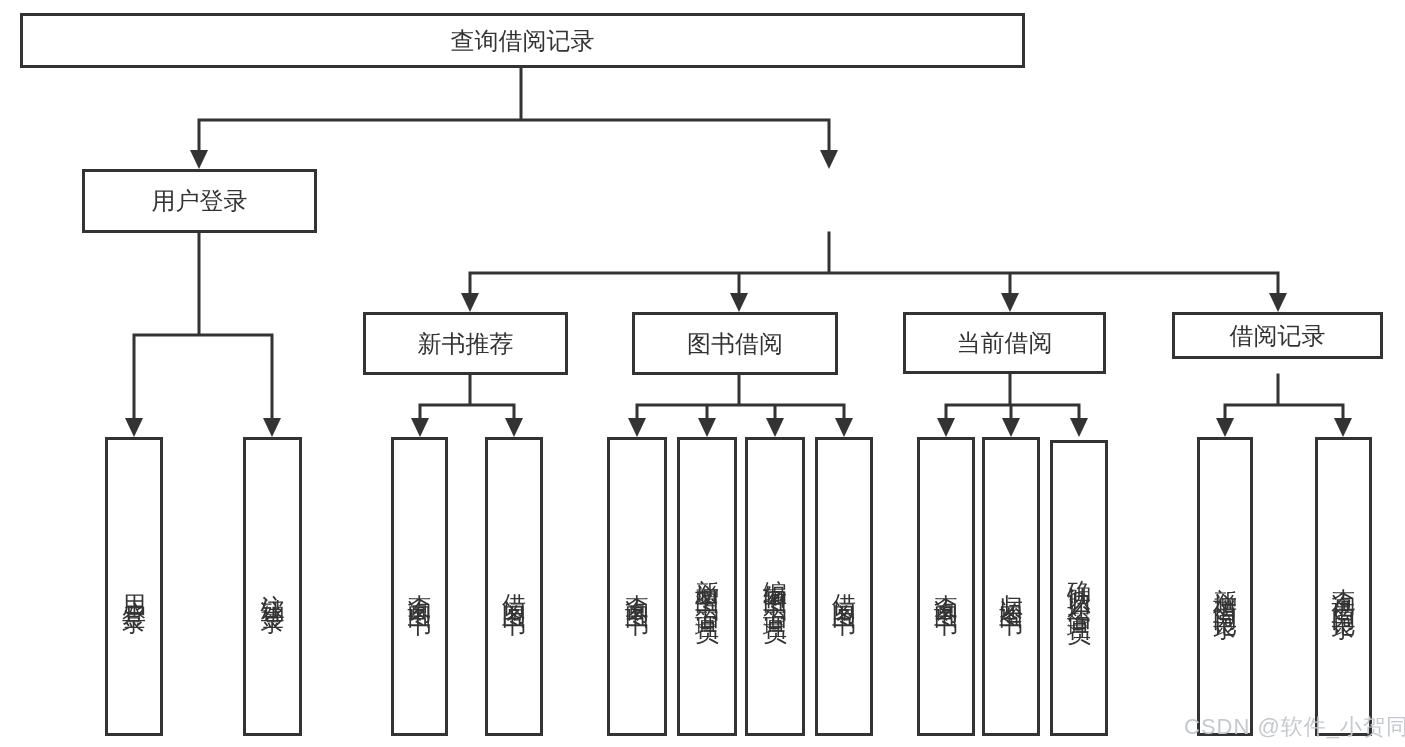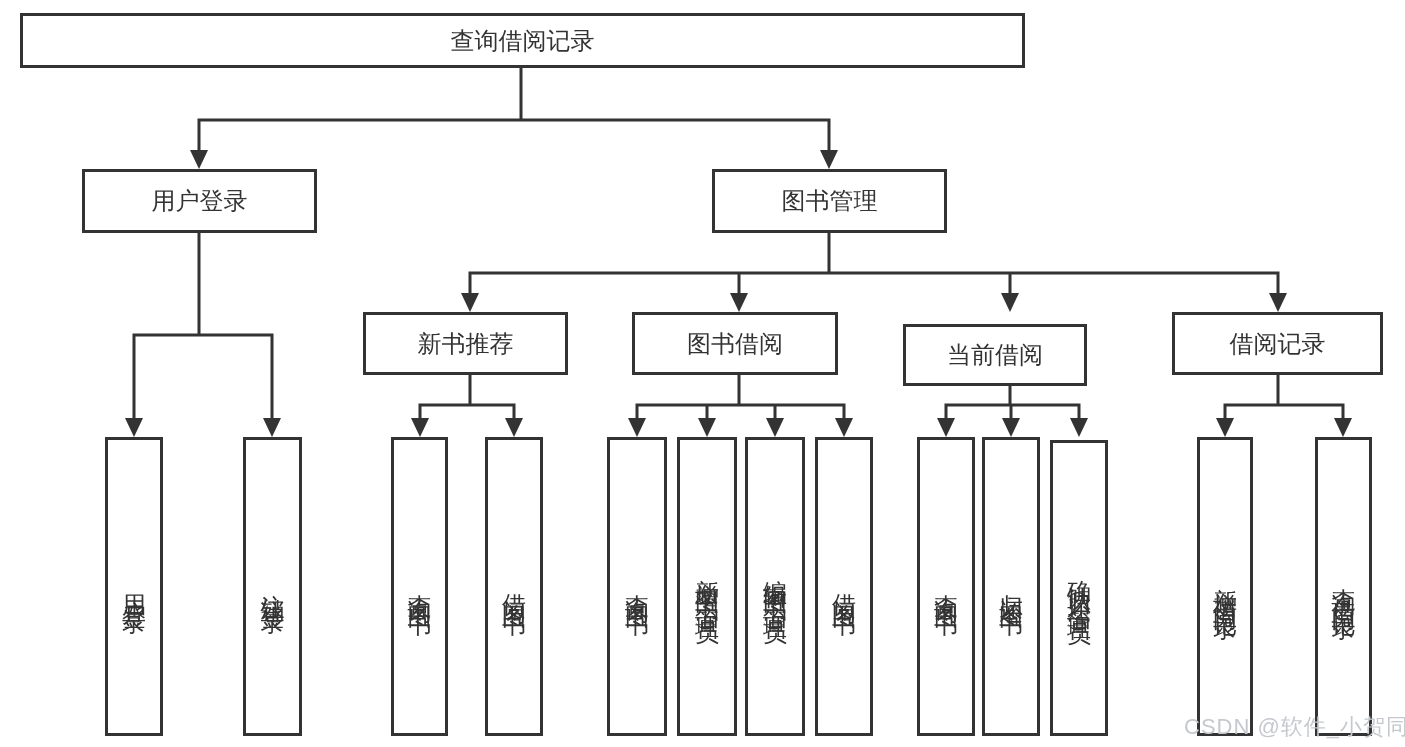--- a/index.html
+++ b/index.html
@@ -88,34 +88,31 @@
     </g>
   </svg>
 
   <div class="box hbox" style="left:20px;top:13px;width:1005px;height:55px;">
     <span>查询借阅记录</span>
   </div>
 
   <div class="box hbox" style="left:82px;top:169px;width:235px;height:64px;">
     <span>用户登录</span>
   </div>
-  <div class="box hbox" style="left:712px;top:169px;width:235px;height:64px;">
-    <span>图书管理</span>
-  </div>
 
   <div class="box hbox" style="left:363px;top:312px;width:205px;height:63px;">
     <span>新书推荐</span>
   </div>
   <div class="box hbox" style="left:632px;top:312px;width:206px;height:63px;">
     <span>图书借阅</span>
   </div>
-  <div class="box hbox" style="left:903px;top:312px;width:184px;height:62px;margin-top:12px;">
+  <div class="box hbox" style="left:903px;top:312px;width:203px;height:62px;">
     <span>当前借阅</span>
   </div>
-  <div class="box hbox" style="left:1172px;top:312px;width:211px;height:63px;">
+  <div class="box hbox" style="left:1172px;top:312px;width:211px;height:47px;">
     <span>借阅记录</span>
   </div>
 
   <div class="box vbox" style="left:105px;top:437px;width:58px;height:299px;">
     <span class="vtext">用户登录</span>
   </div>
   <div class="box vbox" style="left:243px;top:437px;width:59px;height:299px;">
     <span class="vtext">注销登录</span>
   </div>
 

